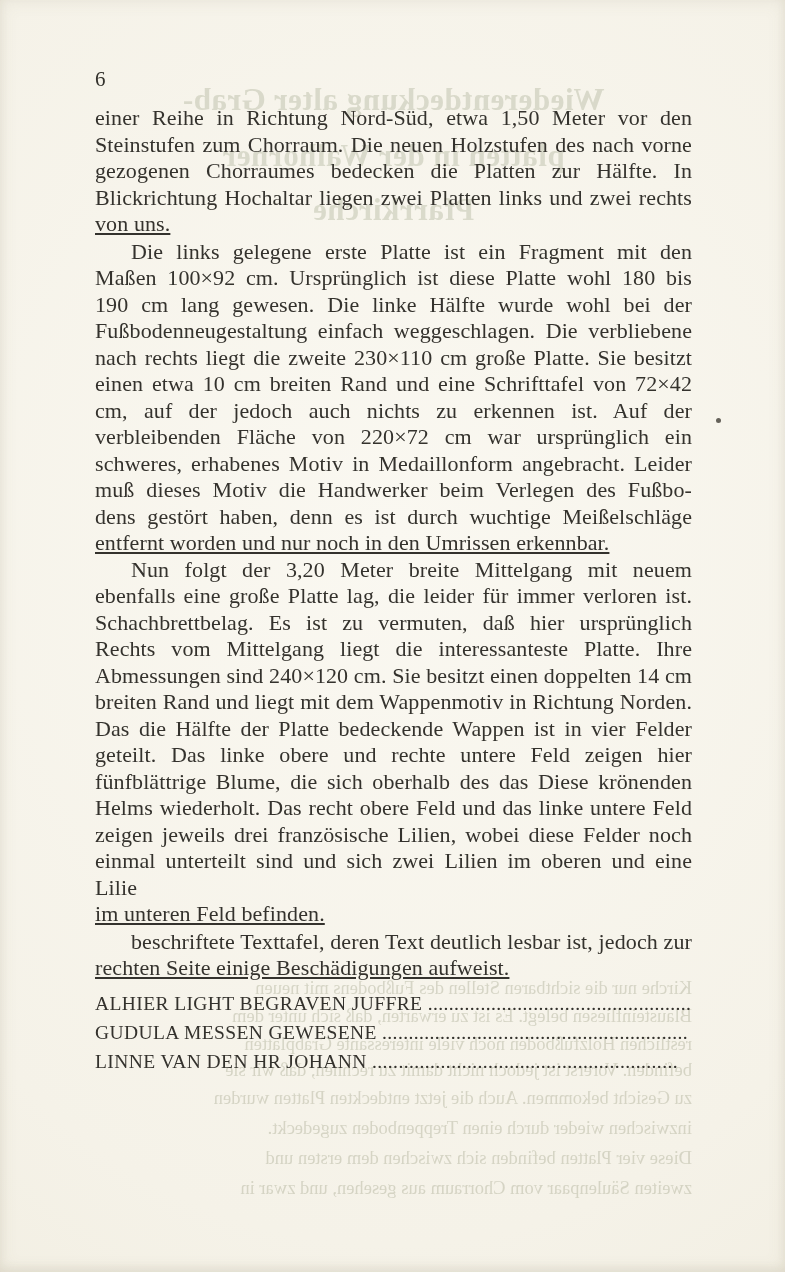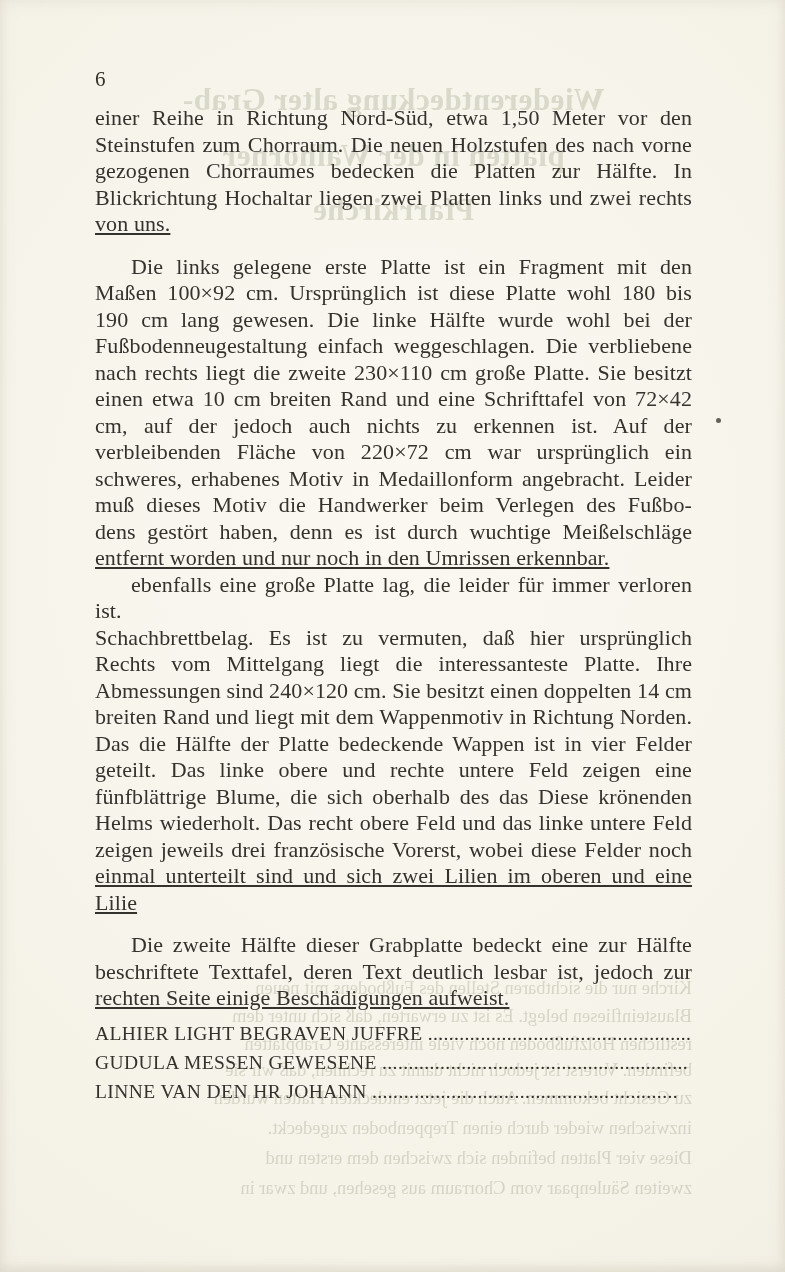--- a/index.html
+++ b/index.html
@@ -49,21 +49,21 @@
     left: 95px;
     top: 66px;
     width: 597px;
   }
   .pagenum {
     font-size: 21px;
     line-height: 27px;
     margin-bottom: 12px;
   }
   .para { margin: 0; }
-  .para.spaced { margin-top: 16px; }
+  .para.spaced { margin-top: 1px; }
   .tline {
     font-size: 22px;
     line-height: 26.5px;
     text-align: justify;
     text-align-last: justify;
     letter-spacing: 0.1px;
   }
   .para .tline:last-child { text-align-last: left; text-decoration: underline; }
   .para.indent .tline:first-child { text-indent: 36px; }
   .inscription { margin-top: 7px; }
@@ -123,34 +123,35 @@
         <div class="tline">nach rechts liegt die zweite 230×110 cm große Platte. Sie besitzt</div>
         <div class="tline">einen etwa 10 cm breiten Rand und eine Schrifttafel von 72×42</div>
         <div class="tline">cm, auf der jedoch auch nichts zu erkennen ist. Auf der</div>
         <div class="tline">verbleibenden Fläche von 220×72 cm war ursprünglich ein</div>
         <div class="tline">schweres, erhabenes Motiv in Medaillonform angebracht. Leider</div>
         <div class="tline">muß dieses Motiv die Handwerker beim Verlegen des Fußbo-</div>
         <div class="tline">dens gestört haben, denn es ist durch wuchtige Meißelschläge</div>
         <div class="tline">entfernt worden und nur noch in den Umrissen erkennbar.</div>
       </div>
     <div class="para indent">
+        <div class="tline">Nun folgt der 3,20 Meter breite Mittelgang mit neuem</div>
         <div class="tline">ebenfalls eine große Platte lag, die leider für immer verloren ist.</div>
         <div class="tline">Schachbrettbelag. Es ist zu vermuten, daß hier ursprünglich</div>
         <div class="tline">Rechts vom Mittelgang liegt die interessanteste Platte. Ihre</div>
         <div class="tline">Abmessungen sind 240×120 cm. Sie besitzt einen doppelten 14 cm</div>
         <div class="tline">breiten Rand und liegt mit dem Wappenmotiv in Richtung Norden.</div>
         <div class="tline">Das die Hälfte der Platte bedeckende Wappen ist in vier Felder</div>
-        <div class="tline">geteilt. Das linke obere und rechte untere Feld zeigen eine</div>
+        <div class="tline">geteilt. Das linke obere und rechte untere Feld zeigen hier</div>
         <div class="tline">fünfblättrige Blume, die sich oberhalb des das Diese krönenden</div>
         <div class="tline">Helms wiederholt. Das recht obere Feld und das linke untere Feld</div>
-        <div class="tline">zeigen jeweils drei französische Vorerst, wobei diese Felder noch</div>
+        <div class="tline">zeigen jeweils drei französische Lilien, wobei diese Felder noch</div>
         <div class="tline">einmal unterteilt sind und sich zwei Lilien im oberen und eine Lilie</div>
+        <div class="tline">im unteren Feld befinden.</div>
       </div>
     <div class="para indent spaced">
-        <div class="tline">Die zweite Hälfte dieser Grabplatte bedeckt eine zur Hälfte</div>
         <div class="tline">beschriftete Texttafel, deren Text deutlich lesbar ist, jedoch zur</div>
         <div class="tline">rechten Seite einige Beschädigungen aufweist.</div>
       </div>
 
     <div class="inscription">
         <div class="tline">ALHIER LIGHT BEGRAVEN JUFFRE ..........................................................</div>
         <div class="tline">GUDULA MESSEN GEWESENE ..........................................................</div>
         <div class="tline">LINNE VAN DEN HR JOHANN ..........................................................</div>
       </div>
   </div>

